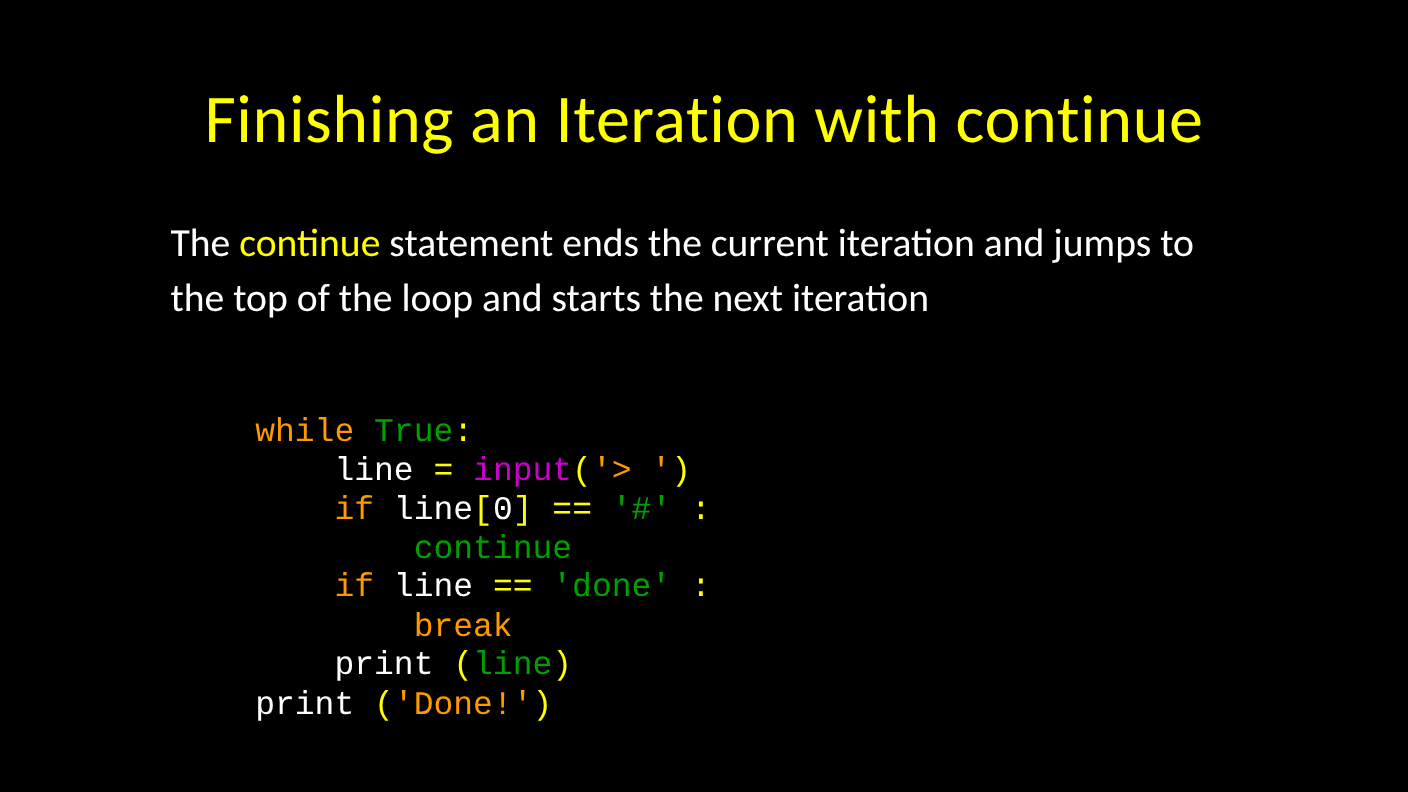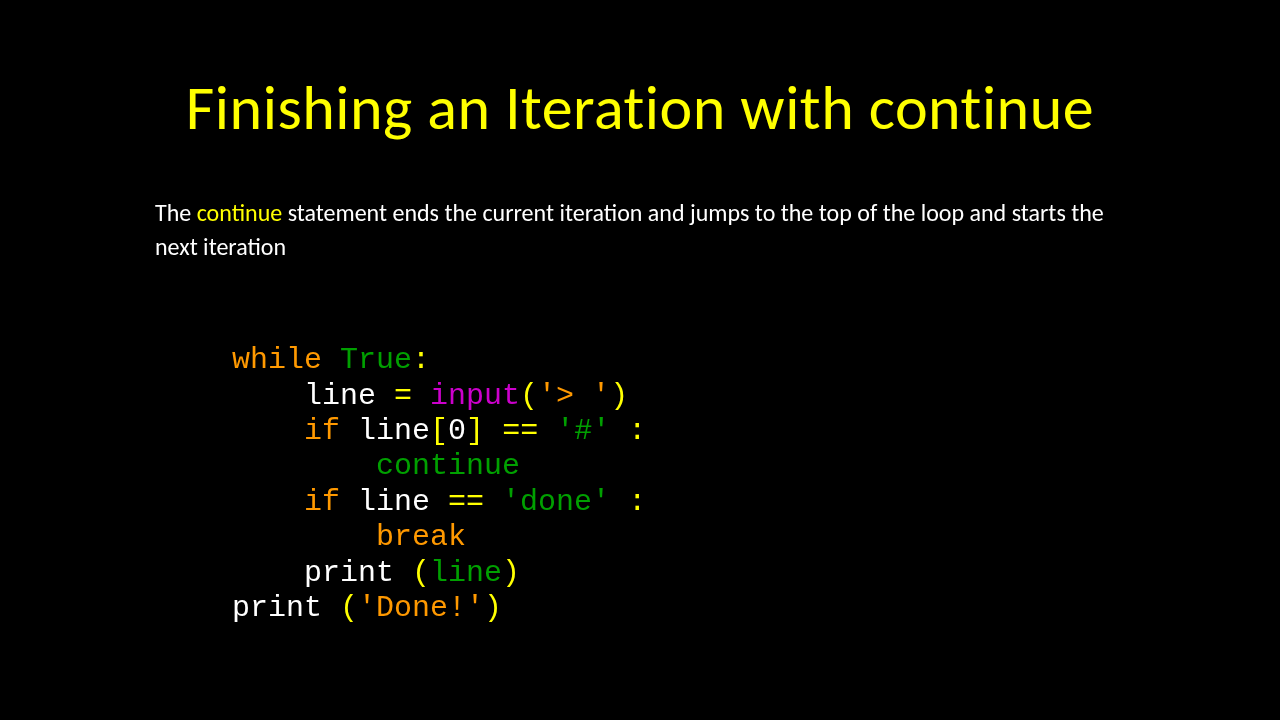--- a/index.html
+++ b/index.html
@@ -20,21 +20,21 @@
   .title {
     color: #ffff00;
     font-size: 62px;
     font-weight: 400;
     text-align: center;
     padding-top: 70px;
     letter-spacing: 0.5px;
   }
   .body-text {
     color: #ffffff;
-    font-size: 24px;
+    font-size: 36px;
     font-weight: 400;
     line-height: 1.4;
     margin: 50px 155px 0 155px;
   }
   .body-text .kw {
     color: #ffff00;
   }
   .code {
     font-family: "Courier New", Courier, monospace;
     font-size: 30px;

